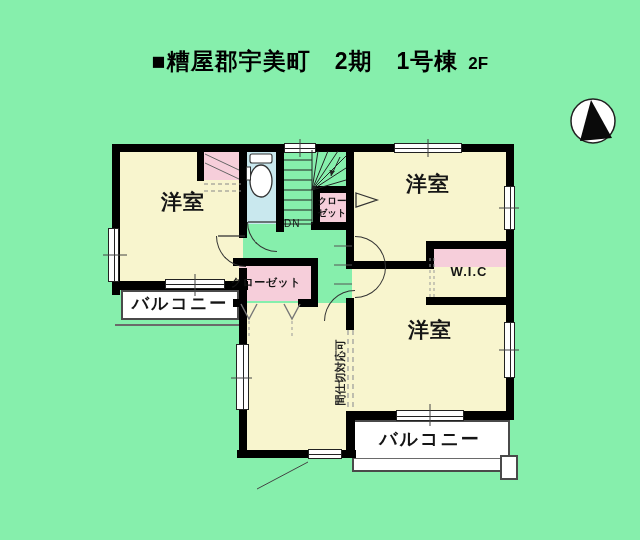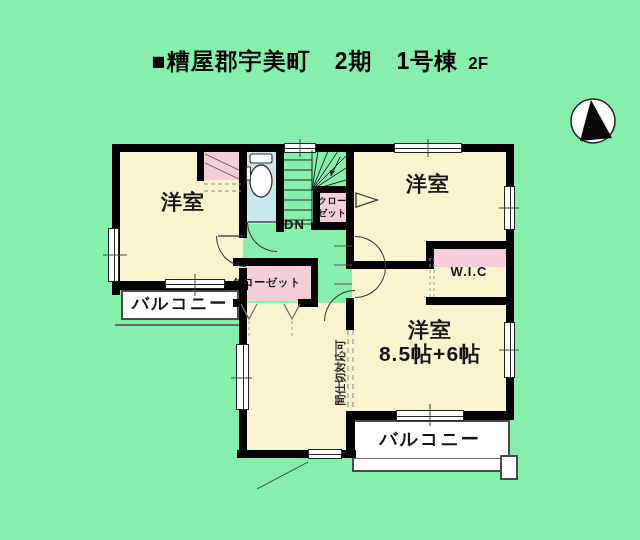--- a/index.html
+++ b/index.html
@@ -26,21 +26,21 @@
   .arc-bl{border-left:1.6px solid var(--line);border-bottom:1.6px solid var(--line);border-bottom-left-radius:100% 100%;}
   .arc-tl{border-top:1.6px solid var(--line);border-left:1.6px solid var(--line);border-top-left-radius:100% 100%;}
   .semi-r{border:1.6px solid var(--line);border-left:none;border-radius:0 100% 100% 0 / 0 50% 50% 0;}
   
   .lbl{position:absolute;z-index:6;text-align:center;font-weight:700;color:#151515;line-height:1.15;}
   .lbl-room{font-size:21px;letter-spacing:1px;}
   .lbl-balc{font-size:17px;letter-spacing:2px;display:flex;align-items:center;justify-content:center;}
   .lbl-wic{font-size:13px;font-weight:700;letter-spacing:1px;display:flex;align-items:center;justify-content:center;text-align:center;}
   .lbl-closet{font-size:11px;font-weight:700;display:flex;align-items:center;justify-content:center;letter-spacing:0.5px;}
   .lbl-closet-s{font-size:9.5px;font-weight:700;line-height:1.25;display:flex;flex-direction:column;align-items:center;justify-content:center;}
-  .lbl-dn{font-size:13px;font-weight:700;letter-spacing:1px;}
+  .lbl-dn{font-size:10px;font-weight:400;letter-spacing:1px;}
   .note-wrap{position:absolute;z-index:6;display:flex;align-items:center;justify-content:center;}
   .note-wrap span{transform:rotate(-90deg);white-space:nowrap;font-size:11px;font-weight:600;color:#222;}
   
   #title{position:absolute;left:0;top:46px;width:640px;display:flex;justify-content:center;align-items:baseline;gap:10px;z-index:8;}
   #title .main{font-size:23px;font-weight:700;letter-spacing:1px;color:#000;}
   #title .floor{font-size:17px;font-weight:700;color:#000;}
   svg.overlay{position:absolute;left:0;top:0;z-index:5;pointer-events:none;}
 </style>
 </head>
 <body>
@@ -152,21 +152,20 @@
   </svg>
 
   <div class="lbl lbl-room" style="left:128px;top:190px;width:110px;">
     <div>洋室</div>
   </div>
   <div class="lbl lbl-room" style="left:368px;top:172px;width:120px;">
     <div>洋室</div>
   </div>
   <div class="lbl lbl-room" style="left:352px;top:318px;width:156px;">
     <div>洋室</div>
-    <div>8.5帖+6帖</div>
   </div>
   <div class="lbl lbl-wic" style="left:430px;top:245px;width:78px;height:54px;">W.I.C</div>
   <div class="lbl lbl-closet" style="left:228px;top:264px;width:76px;height:36px;">クローゼット</div>
   <div class="lbl lbl-closet-s" style="left:314px;top:190px;width:36px;height:34px;">
     <span>クロー</span>
     <span>ゼット</span>
   </div>
   <div class="lbl lbl-balc" style="left:121px;top:291px;width:118px;height:26px;">バルコニー</div>
   <div class="lbl lbl-balc" style="left:352px;top:424px;width:156px;height:30px;font-size:18px;">バルコニー</div>
   <div class="lbl lbl-dn" style="left:284px;top:218px;width:30px;text-align:left;">DN</div>

